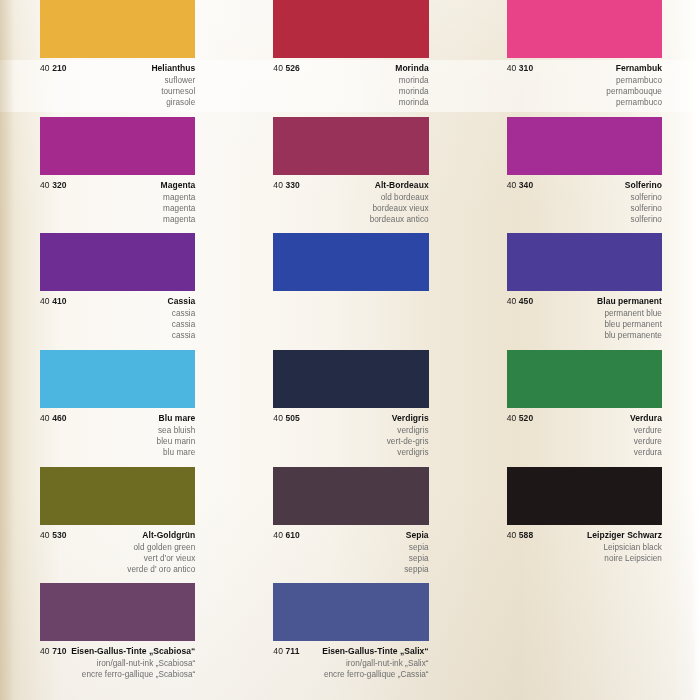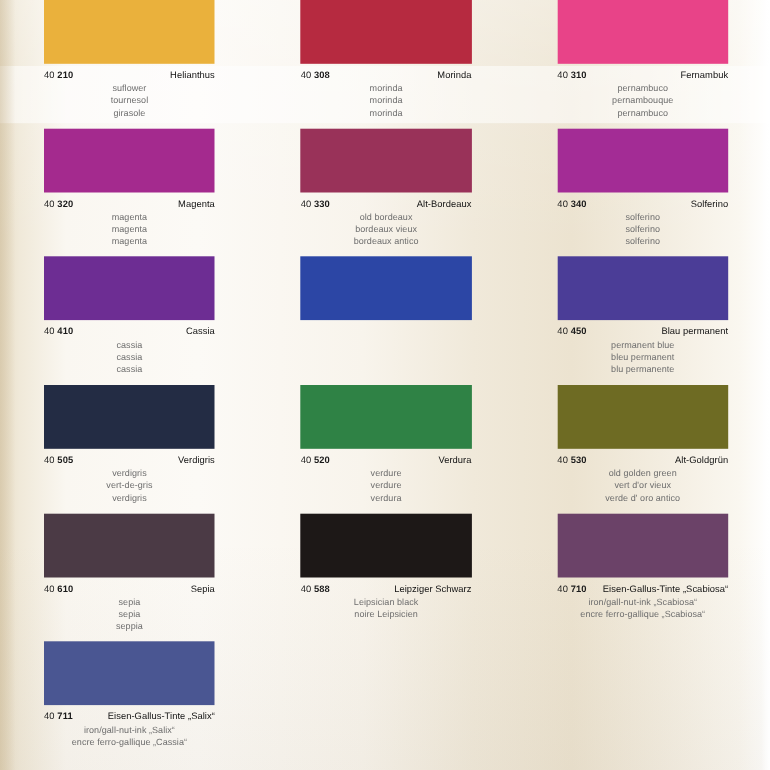--- a/index.html
+++ b/index.html
@@ -107,33 +107,33 @@
     color: #1a1a1a;
     white-space: nowrap;
     letter-spacing: 0.1px;
   }
   .code .num {
     font-weight: bold;
   }
 
   .name-de {
     font-size: 8.5px;
-    font-weight: normal;
+    font-weight: bold;
     color: #111111;
     white-space: nowrap;
     text-align: left;
     letter-spacing: 0.05px;
   }
 
   .translations {
     position: absolute;
     left: 40px;
     right: 38px;
     top: 17px;
-    text-align: center;
+    text-align: right;
   }
   .translations div {
     font-size: 8.2px;
     color: #6e6e6e;
     line-height: 11px;
     white-space: nowrap;
     letter-spacing: 0.05px;
   }
 
   
@@ -193,21 +193,21 @@
             <div>girasole</div>
           </div>
         </div>
       </div>
       <div class="cell row-1">
         <div class="swatch-wrap">
           <div class="swatch" title="Morinda" style="background: rgb(182, 42, 64);"></div>
         </div>
         <div class="caption">
           <div class="cap-line">
-            <span class="code"><span class="pfx">40</span> <span class="num">308</span></span>
+            <span class="code"><span class="pfx">40</span> <span class="num">526</span></span>
             <span class="name-de">Morinda</span>
           </div>
           <div class="translations">
             <div>morinda</div>
             <div>morinda</div>
             <div>morinda</div>
           </div>
         </div>
       </div>
       <div class="cell row-1">
@@ -306,20 +306,36 @@
           </div>
           <div class="translations">
             <div>permanent blue</div>
             <div>bleu permanent</div>
             <div>blu permanente</div>
           </div>
         </div>
       </div>
       <div class="cell row-4">
         <div class="swatch-wrap">
+          <div class="swatch" title="Blu mare" style="background: rgb(76, 181, 224);"></div>
+        </div>
+        <div class="caption">
+          <div class="cap-line">
+            <span class="code"><span class="pfx">40</span> <span class="num">460</span></span>
+            <span class="name-de">Blu mare</span>
+          </div>
+          <div class="translations">
+            <div>sea bluish</div>
+            <div>bleu marin</div>
+            <div>blu mare</div>
+          </div>
+        </div>
+      </div>
+      <div class="cell row-4">
+        <div class="swatch-wrap">
           <div class="swatch" title="Verdigris" style="background: rgb(35, 44, 68);"></div>
         </div>
         <div class="caption">
           <div class="cap-line">
             <span class="code"><span class="pfx">40</span> <span class="num">505</span></span>
             <span class="name-de">Verdigris</span>
           </div>
           <div class="translations">
             <div>verdigris</div>
             <div>vert-de-gris</div>

